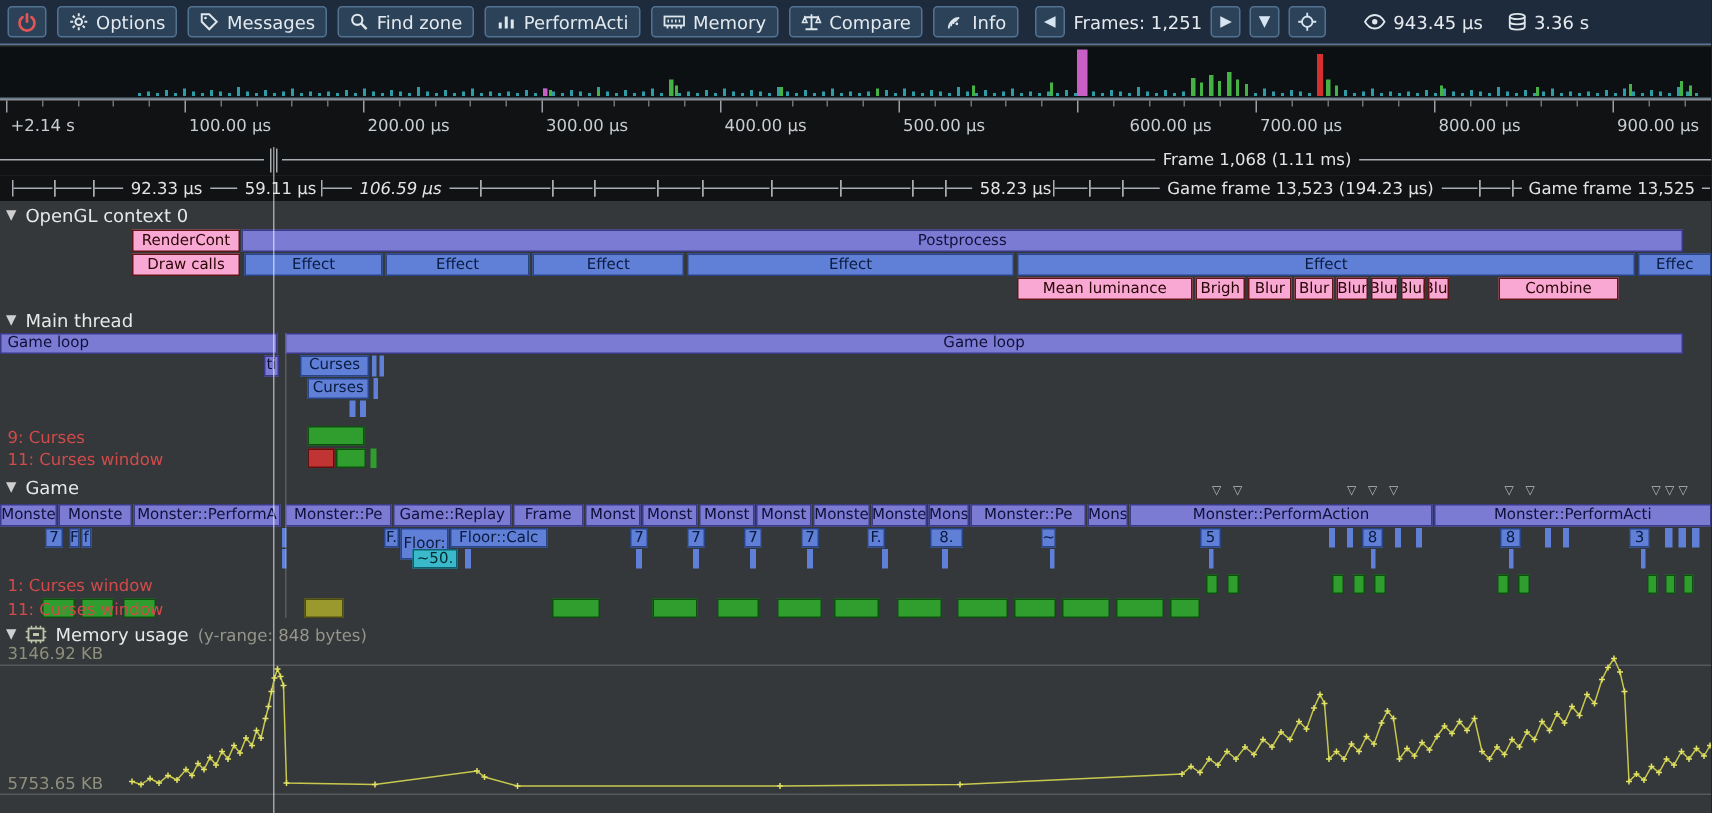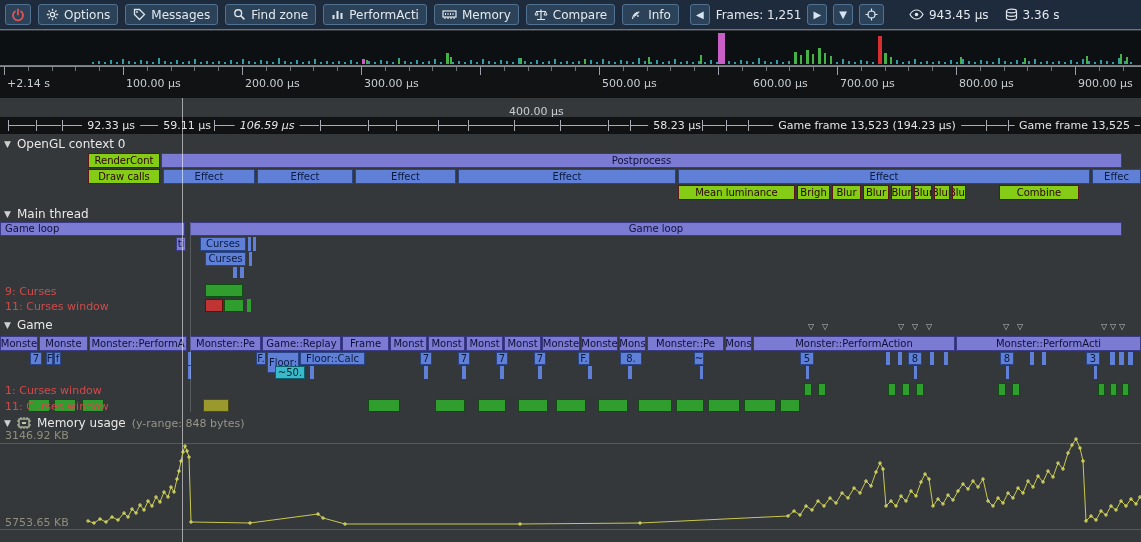--- a/index.html
+++ b/index.html
@@ -36,21 +36,21 @@
   .bandlabel{position:absolute;top:3px;font-size:11px;color:#e4e4e6;background:#101214;padding:0 5px;transform:translateX(-50%);white-space:nowrap;}
   
   #timeline-bg{position:absolute;left:0;top:134px;width:1141px;height:408px;background:#34383a;}
   #timeline{position:absolute;left:0;top:0;width:1141px;height:542px;}
   .sechdr{position:absolute;display:flex;align-items:center;gap:6px;color:#e8e8e8;font-size:12px;cursor:pointer;white-space:nowrap;}
   .caret{color:#cfcfcf;font-size:9px;}
   .secnote{color:#95958b;font-size:11px;}
   .zone{position:absolute;box-sizing:border-box;font-size:10px;display:flex;align-items:center;justify-content:center;overflow:hidden;white-space:nowrap;cursor:pointer;line-height:1;}
   .z-purple{background:#7b7bd4;border:1px solid #3a3a86;color:#10103a;}
   .z-blue{background:#5f80d6;border:1px solid #2a4488;color:#0a1a40;}
-  .z-maroon{background:#84cc16;border:1px solid #5e1616;color:#2a0505;}
+  .z-maroon{background:#f9a8d4;border:1px solid #5e1616;color:#2a0505;}
   .z-green{background:#2f9e2f;border:1px solid #0e4e0e;}
   .z-red{background:#c03434;border:1px solid #601010;}
   .z-olive{background:#99992e;border:1px solid #4c4c10;}
   .z-cyan{background:#39b9c9;border:1px solid #0e6070;color:#002a30;}
   .tlabel{position:absolute;font-size:11px;color:#d14b4b;white-space:nowrap;cursor:pointer;}
   .marker{position:absolute;color:#b9bec2;font-size:8px;cursor:pointer;}
   .vline{position:absolute;width:1px;background:#ffffff;}
   .memlabel{position:absolute;font-size:11px;color:#8f8f7d;white-space:nowrap;}
   .gridline{position:absolute;left:0;width:1141px;height:1px;background:#55585c;}
 </style>
@@ -385,21 +385,21 @@
   <div id="ruler">
       <div class="tick major" style="left: 4px;"></div>
       <span class="rlabel" style="left: 7px;">+2.14 s</span>
       <div class="tick major" style="left: 123px;"></div>
       <span class="rlabel" style="left: 126px;">100.00 μs</span>
       <div class="tick major" style="left: 242px;"></div>
       <span class="rlabel" style="left: 245px;">200.00 μs</span>
       <div class="tick major" style="left: 361px;"></div>
       <span class="rlabel" style="left: 364px;">300.00 μs</span>
       <div class="tick major" style="left: 480px;"></div>
-      <span class="rlabel" style="left: 509px; margin-top: 28px;">400.00 μs</span>
+      <span class="rlabel" style="left: 483px;">400.00 μs</span>
       <div class="tick major" style="left: 599px;"></div>
       <span class="rlabel" style="left: 602px;">500.00 μs</span>
       <div class="tick major" style="left: 718px;"></div>
       <span class="rlabel" style="left: 721px; margin-left: 32px;">600.00 μs</span>
       <div class="tick major" style="left: 837px;"></div>
       <span class="rlabel" style="left: 840px;">700.00 μs</span>
       <div class="tick major" style="left: 956px;"></div>
       <span class="rlabel" style="left: 959px;">800.00 μs</span>
       <div class="tick major" style="left: 1075px;"></div>
       <span class="rlabel" style="left: 1078px;">900.00 μs</span>
@@ -434,20 +434,27 @@
       <div class="tick minor" style="left: 861px;"></div>
       <div class="tick minor" style="left: 885px;"></div>
       <div class="tick minor" style="left: 908px;"></div>
       <div class="tick minor" style="left: 932px;"></div>
       <div class="tick minor" style="left: 980px;"></div>
       <div class="tick minor" style="left: 1004px;"></div>
       <div class="tick minor" style="left: 1027px;"></div>
       <div class="tick minor" style="left: 1051px;"></div>
       <div class="tick minor" style="left: 1099px;"></div>
       <div class="tick minor" style="left: 1123px;"></div>
+    </div>
+  <div id="frame-band">
+      <div class="hline" style="left: 0px; top: 9px; width: 176px;"></div>
+      <div class="vtick" style="left: 180px; top: 2px; height: 16px;"></div>
+      <div class="vtick" style="left: 184px; top: 2px; height: 16px;"></div>
+      <div class="hline" style="left: 188px; top: 9px; width: 953px;"></div>
+      <div class="bandlabel" style="left: 838px;">Frame 1,068 (1.11 ms)</div>
     </div>
   <div id="subframe-band">
       <div class="hline" style="left: 9px; top: 8px; width: 26px;"></div>
       <div class="vtick" style="left: 8px; top: 3px; height: 11px;"></div>
       <div class="vtick" style="left: 36px; top: 3px; height: 11px;"></div>
       <div class="hline" style="left: 37px; top: 8px; width: 24px;"></div>
       <div class="vtick" style="left: 36px; top: 3px; height: 11px;"></div>
       <div class="vtick" style="left: 62px; top: 3px; height: 11px;"></div>
       <div class="hline" style="left: 63px; top: 8px; width: 96px;"></div>
       <div class="vtick" style="left: 62px; top: 3px; height: 11px;"></div>

